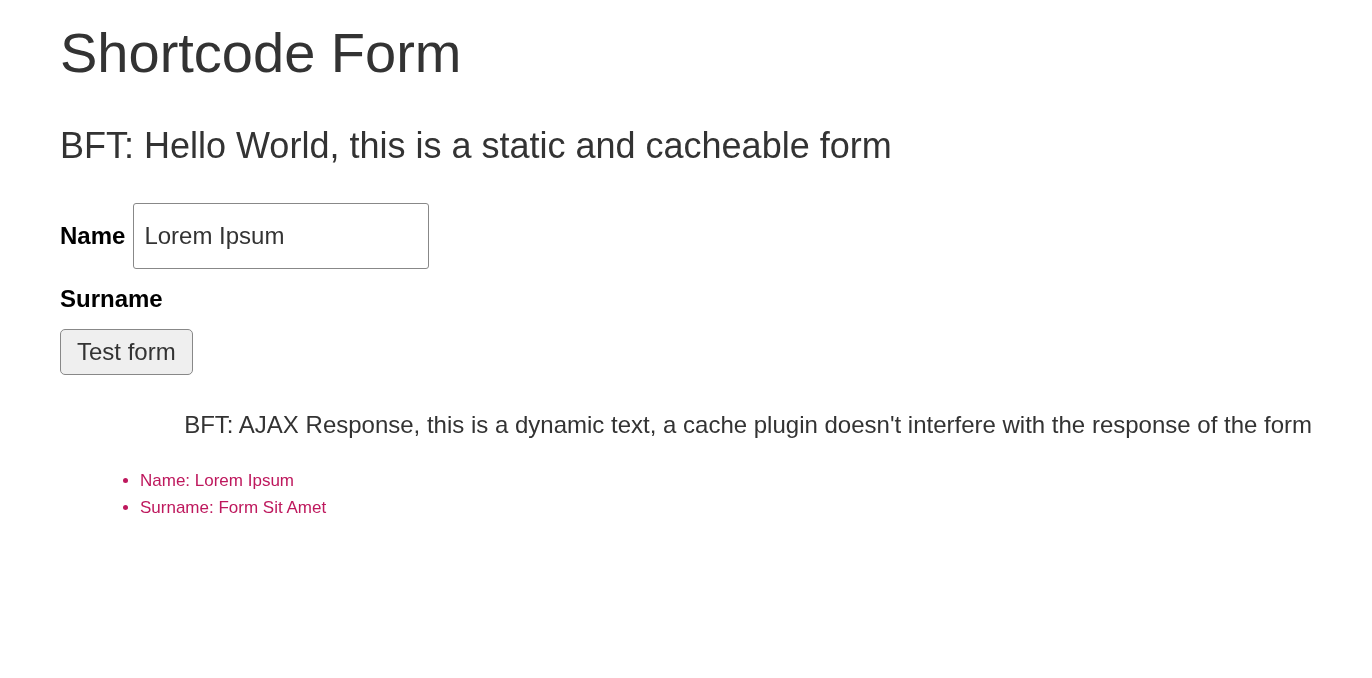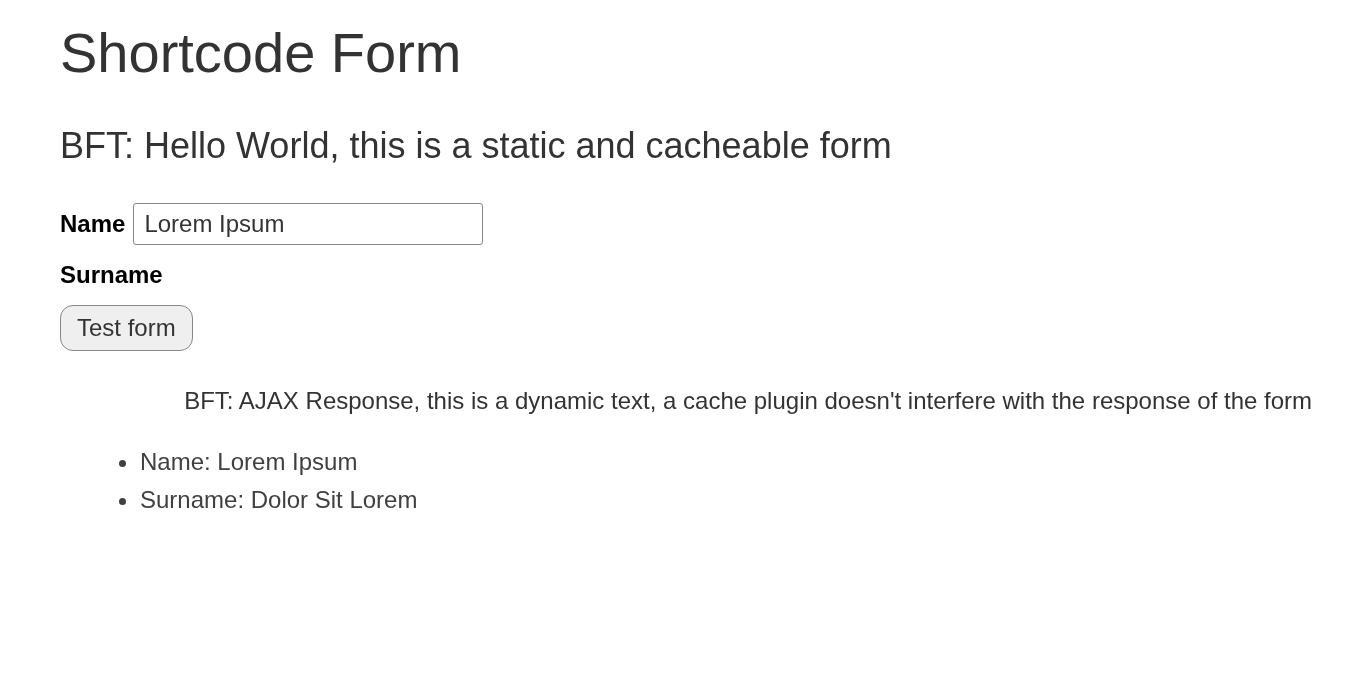--- a/index.html
+++ b/index.html
@@ -30,54 +30,54 @@
       align-items: center;
     }
     .form-row label {
       font-weight: 700;
       font-size: 24px;
       margin-right: 8px;
       color: #000000;
     }
     .form-row input[type="text"] {
       font-size: 24px;
-      padding: 6px 10px;
+      padding: 18px 10px;
       border: 1px solid #888;
       border-radius: 3px;
       background: #fff;
       color: #333;
       font-family: inherit;
-      width: 350px;
+      width: 296px;
     }
     .btn {
       font-size: 24px;
       padding: 8px 16px;
       border: 1px solid #888;
-      border-radius: 13px;
+      border-radius: 5px;
       background: #efefef;
       color: #333;
       cursor: pointer;
       font-family: inherit;
       margin-bottom: 32px;
     }
     .response-text {
       font-size: 24px;
       font-weight: 400;
       margin: 0 0 24px 0;
       color: #333;
       line-height: 1.5;
       text-align: right;
     }
     ul {
       margin: 0;
       padding-left: 80px;
     }
     ul li {
-      font-size: 24px;
-      color: #404040;
+      font-size: 17px;
+      color: #be185d;
       line-height: 1.6;
     }
   </style>
 </head>
 <body>
 
 
 
 <h1>Shortcode Form</h1>
 
@@ -91,17 +91,17 @@
 <div class="form-row">
   <label>Surname</label>
 </div>
 
 <button class="btn">Test form</button>
 
 <p class="response-text">BFT: AJAX Response, this is a dynamic text, a cache plugin doesn't interfere with the response of the form</p>
 
 <ul>
   <li>Name: Lorem Ipsum</li>
-  <li>Surname: Dolor Sit Lorem</li>
+  <li>Surname: Form Sit Amet</li>
 </ul>
 
 
 
 
 </body></html>

